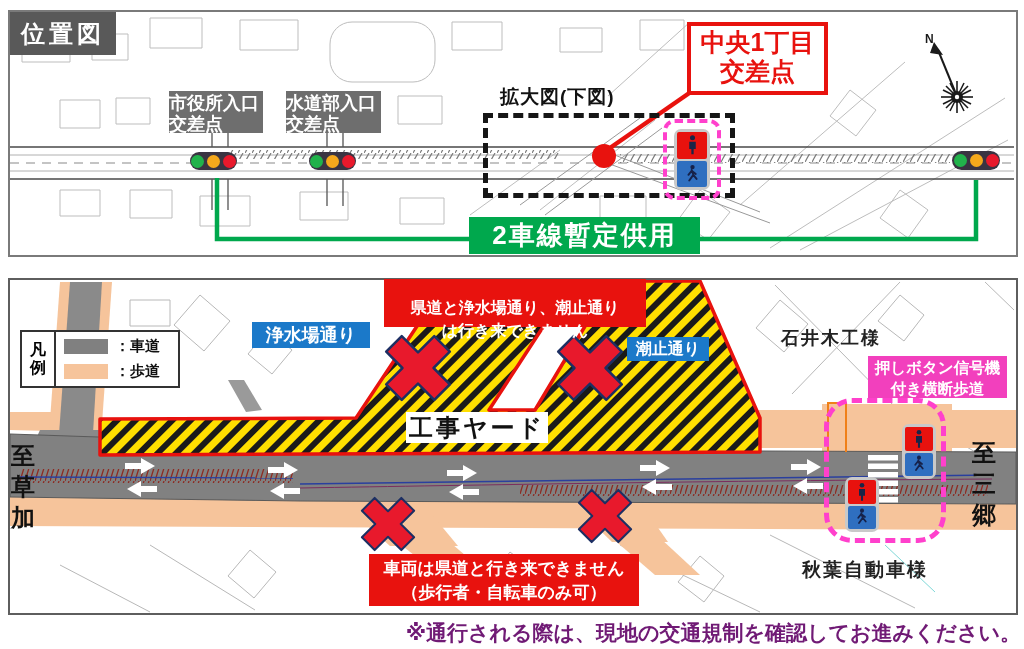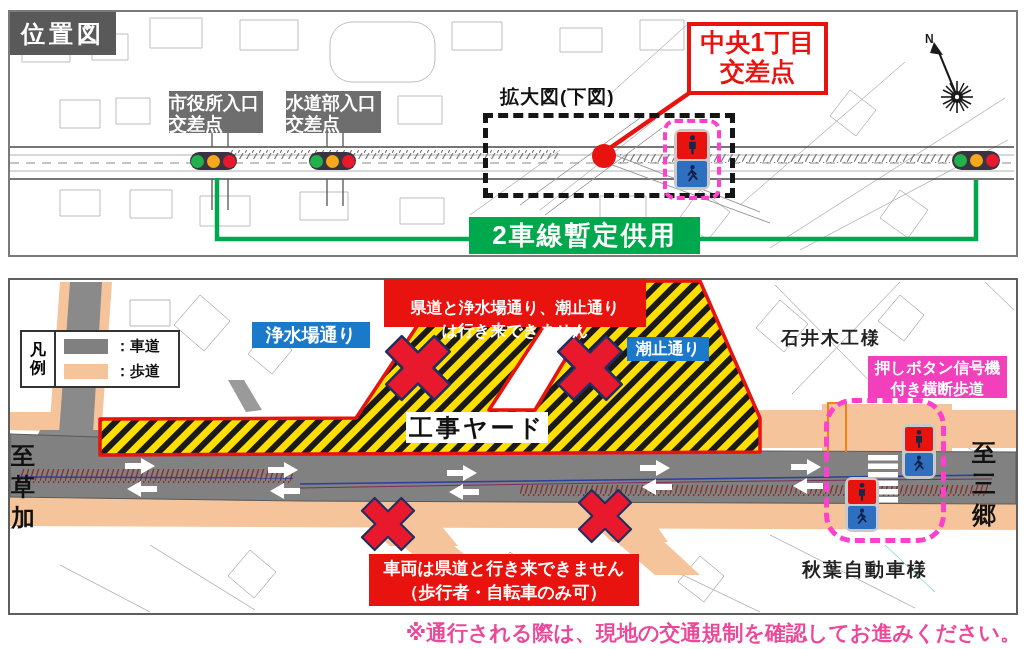--- a/index.html
+++ b/index.html
@@ -55,21 +55,21 @@
   #legend{position:absolute;left:20px;top:330px;width:160px;height:58px;background:#fff;
           border:2px solid #333;display:flex;}
   #legend .side{width:34px;border-right:2px solid #333;display:flex;flex-direction:column;
           align-items:center;justify-content:center;font-weight:bold;font-size:16px;line-height:1.15;}
   #legend .rows{flex:1;display:flex;flex-direction:column;justify-content:space-evenly;padding-left:8px;}
   #legend .row{display:flex;align-items:center;gap:7px;}
   #legend .swatch{width:44px;height:15px;display:block;}
   #sw-road{background:#808080;} #sw-walk{background:#f6c49b;}
   #legend .row b{font-size:15px;color:#111;}
   #footer-note{position:absolute;left:0;right:3px;top:619px;text-align:right;
-          font-weight:bold;font-size:21px;color:#ec4899;}
+          font-weight:bold;font-size:21px;color:#701a75;}
 </style>
 </head>
 <body>
 
 <div id="stage">
 
   <div class="panel" id="panel-top">
     <svg width="1006" height="243" viewBox="10 12 1006 243">
       <defs>
         <pattern id="tick" patternUnits="userSpaceOnUse" width="7" height="9">

